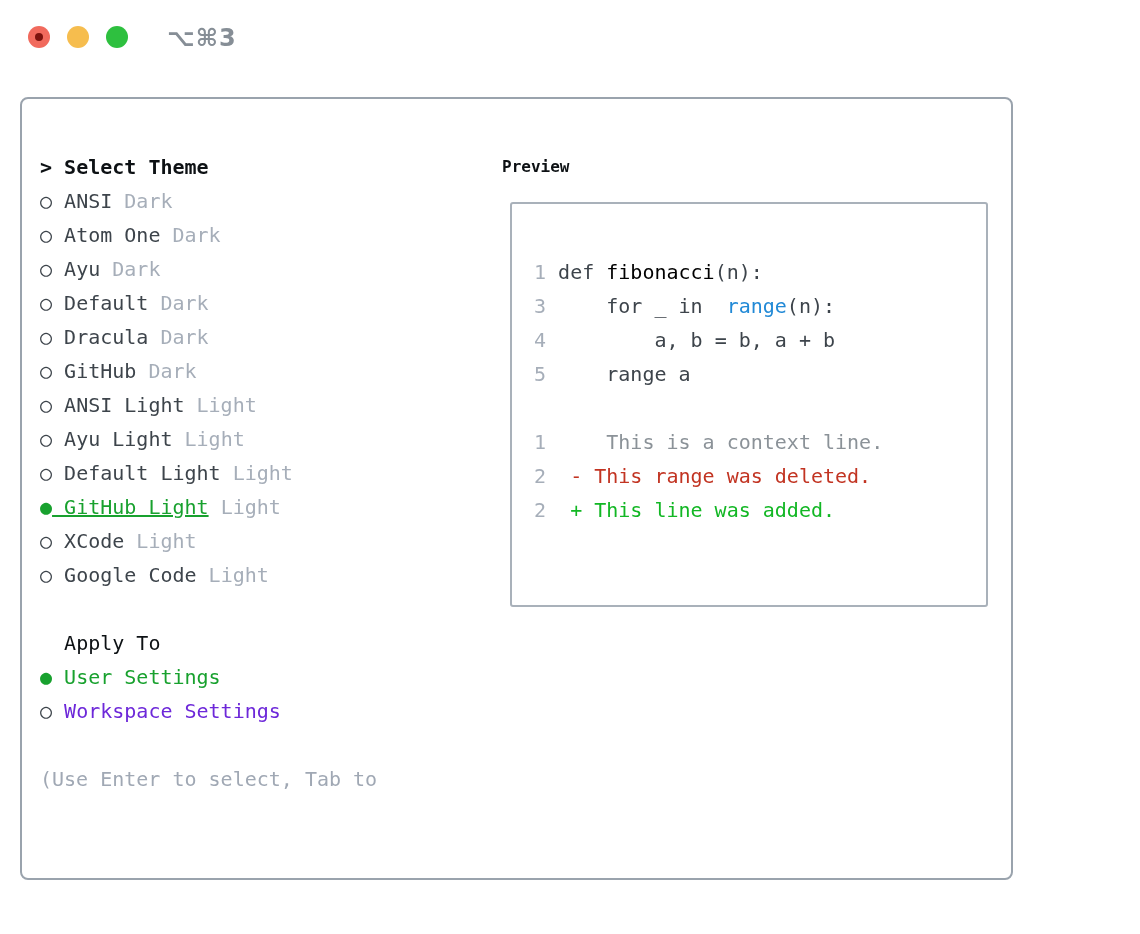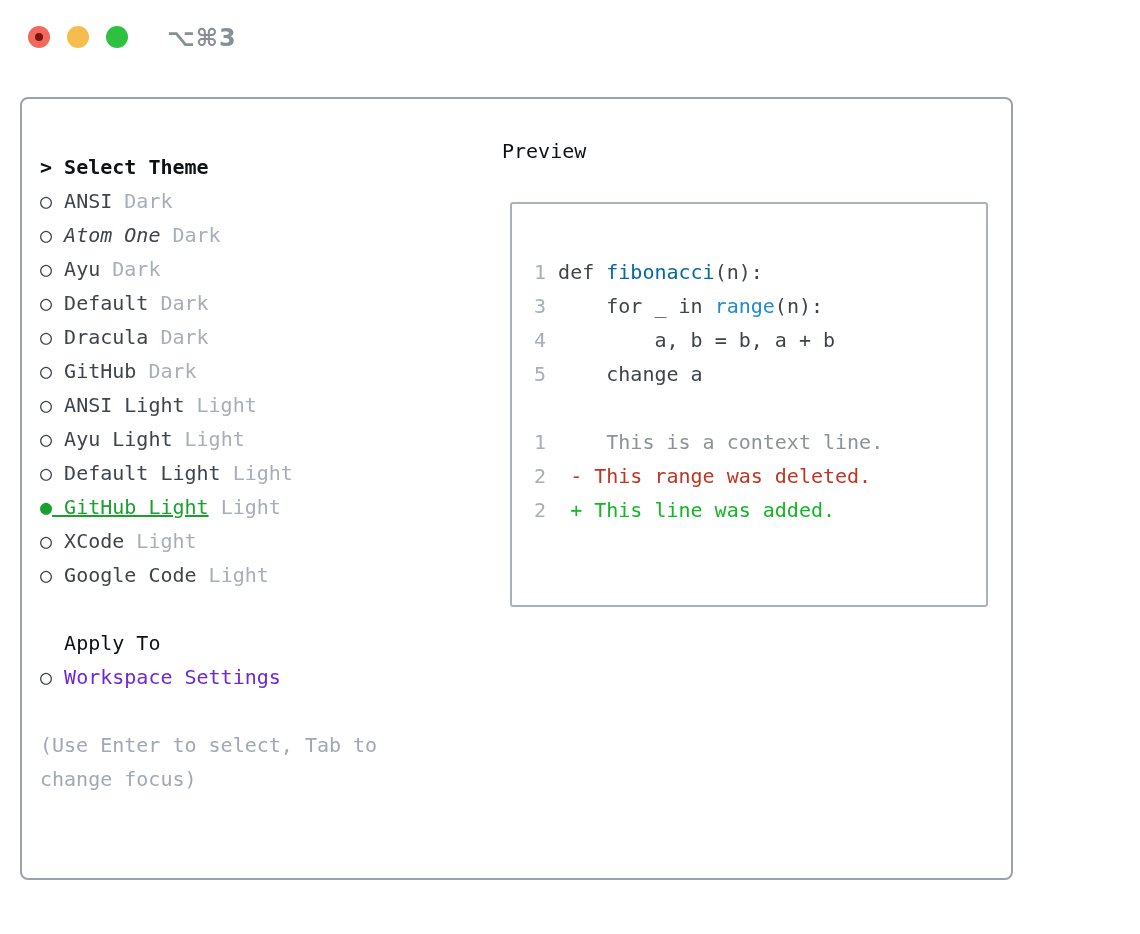--- a/index.html
+++ b/index.html
@@ -21,22 +21,22 @@
   .panel{position:absolute;left:20px;top:97px;width:993px;height:783px;
          border:2px solid #9aa3ad;border-radius:8px;background:#ffffff;box-sizing:border-box;}
 
   
   .left-col{position:absolute;left:18px;top:51px;}
   .row{height:34px;line-height:34px;font-size:20px;white-space:pre;}
   .row.blank{height:34px;}
   .hdr{font-weight:bold;}
 
   
-  .preview-title{position:absolute;left:480px;top:35px;height:34px;line-height:34px;
-                 font-size:20px;font-weight:normal;white-space:pre;}
+  .preview-title{position:absolute;left:480px;top:51px;height:34px;line-height:34px;
+                 font-size:16px;font-weight:bold;white-space:pre;}
   .preview-box{position:absolute;left:488px;top:103px;width:478px;height:405px;
                border:2px solid #a9b1ba;border-radius:3px;box-sizing:border-box;
                padding:17px 0 0 22px;overflow:hidden;}
   .cline{height:34px;line-height:34px;font-size:20px;white-space:pre;min-height:34px;}
 </style>
 </head>
 <body>
 
 <div class="window">
 
@@ -48,50 +48,50 @@
     <div class="light light-max" style="background: rgb(46, 192, 63);"></div>
     <div class="win-title" style="color: rgb(134, 142, 150);">⌥⌘3</div>
   </div>
 
   <div class="panel">
 
     <div class="left-col">
       <div class="row hdr" style="color: rgb(13, 17, 20);"><span>&gt;</span><span> </span><span>Select Theme</span></div>
       <div>
           <div class="row"><span style="color: rgb(61, 68, 75);">○</span><span style="color: rgb(61, 68, 75);"> ANSI</span><span style="color: rgb(166, 174, 185);"> Dark</span></div>
-          <div class="row"><span style="color: rgb(61, 68, 75);">○</span><span style="color: rgb(61, 68, 75); font-style: italic;"> Atom One</span><span style="color: rgb(166, 174, 185);"> Dark</span></div>
+          <div class="row"><span style="color: rgb(61, 68, 75);">○</span><span style="color: rgb(61, 68, 75);"> Atom One</span><span style="color: rgb(166, 174, 185);"> Dark</span></div>
           <div class="row"><span style="color: rgb(61, 68, 75);">○</span><span style="color: rgb(61, 68, 75);"> Ayu</span><span style="color: rgb(166, 174, 185);"> Dark</span></div>
           <div class="row"><span style="color: rgb(61, 68, 75);">○</span><span style="color: rgb(61, 68, 75);"> Default</span><span style="color: rgb(166, 174, 185);"> Dark</span></div>
           <div class="row"><span style="color: rgb(61, 68, 75);">○</span><span style="color: rgb(61, 68, 75);"> Dracula</span><span style="color: rgb(166, 174, 185);"> Dark</span></div>
           <div class="row"><span style="color: rgb(61, 68, 75);">○</span><span style="color: rgb(61, 68, 75);"> GitHub</span><span style="color: rgb(166, 174, 185);"> Dark</span></div>
           <div class="row"><span style="color: rgb(61, 68, 75);">○</span><span style="color: rgb(61, 68, 75);"> ANSI Light</span><span style="color: rgb(166, 174, 185);"> Light</span></div>
           <div class="row"><span style="color: rgb(61, 68, 75);">○</span><span style="color: rgb(61, 68, 75);"> Ayu Light</span><span style="color: rgb(166, 174, 185);"> Light</span></div>
           <div class="row"><span style="color: rgb(61, 68, 75);">○</span><span style="color: rgb(61, 68, 75);"> Default Light</span><span style="color: rgb(166, 174, 185);"> Light</span></div>
           <div class="row"><span style="color: rgb(24, 161, 46);">●</span><span style="color: rgb(24, 161, 46); text-decoration: underline;"> GitHub Light</span><span style="color: rgb(166, 174, 185);"> Light</span></div>
           <div class="row"><span style="color: rgb(61, 68, 75);">○</span><span style="color: rgb(61, 68, 75);"> XCode</span><span style="color: rgb(166, 174, 185);"> Light</span></div>
           <div class="row"><span style="color: rgb(61, 68, 75);">○</span><span style="color: rgb(61, 68, 75);"> Google Code</span><span style="color: rgb(166, 174, 185);"> Light</span></div>
         </div>
       <div class="row blank"></div>
       <div class="row" style="color: rgb(13, 17, 20);"><span>  </span><span>Apply To</span></div>
       <div>
+          <div class="row"><span style="color: rgb(24, 161, 46);">●</span><span style="color: rgb(24, 161, 46);"> User Settings</span></div>
           <div class="row"><span style="color: rgb(61, 68, 75);">○</span><span style="color: #6d28d9;"> Workspace Settings</span></div>
         </div>
       <div class="row blank"></div>
       <div class="row" style="color: rgb(160, 168, 180);">(Use Enter to select, Tab to</div>
-      <div class="row" style="color: rgb(160, 168, 180);">change focus)</div>
     </div>
 
     <div class="preview-title" style="color: rgb(13, 17, 20);">Preview</div>
     <div class="preview-box">
       <div>
           <div class="cline"></div>
-          <div class="cline"><span style="color: rgb(166, 174, 185);">1 </span><span style="color: rgb(61, 68, 75);">def </span><span style="color: #0369a1; text-align: right;">fibonacci</span><span style="color: rgb(61, 68, 75);">(n):</span></div>
-          <div class="cline"><span style="color: rgb(166, 174, 185);">3 </span><span style="color: rgb(61, 68, 75);">    for _ in </span><span style="color: rgb(33, 137, 214);">range</span><span style="color: rgb(61, 68, 75);">(n):</span></div>
+          <div class="cline"><span style="color: rgb(166, 174, 185);">1 </span><span style="color: rgb(61, 68, 75);">def </span><span style="color: #000000; text-align: right;">fibonacci</span><span style="color: rgb(61, 68, 75);">(n):</span></div>
+          <div class="cline"><span style="color: rgb(166, 174, 185);">3 </span><span style="color: rgb(61, 68, 75);">    for _ in </span><span style="color: rgb(33, 137, 214); margin-left: 12px;">range</span><span style="color: rgb(61, 68, 75);">(n):</span></div>
           <div class="cline"><span style="color: rgb(166, 174, 185);">4 </span><span style="color: rgb(61, 68, 75);">        a, b = b, a + b</span></div>
-          <div class="cline"><span style="color: rgb(166, 174, 185);">5 </span><span style="color: rgb(61, 68, 75);">    change a</span></div>
+          <div class="cline"><span style="color: rgb(166, 174, 185);">5 </span><span style="color: rgb(61, 68, 75);">    range a</span></div>
           <div class="cline"></div>
           <div class="cline"><span style="color: rgb(166, 174, 185);">1</span><span style="color: rgb(139, 146, 152);">     This is a context line.</span></div>
           <div class="cline"><span style="color: rgb(166, 174, 185);">2</span><span style="color: rgb(194, 52, 34);">  - This range was deleted.</span></div>
           <div class="cline"><span style="color: rgb(166, 174, 185);">2</span><span style="color: rgb(18, 183, 36);">  + This line was added.</span></div>
         </div>
     </div>
 
   </div>
 </div>
 

